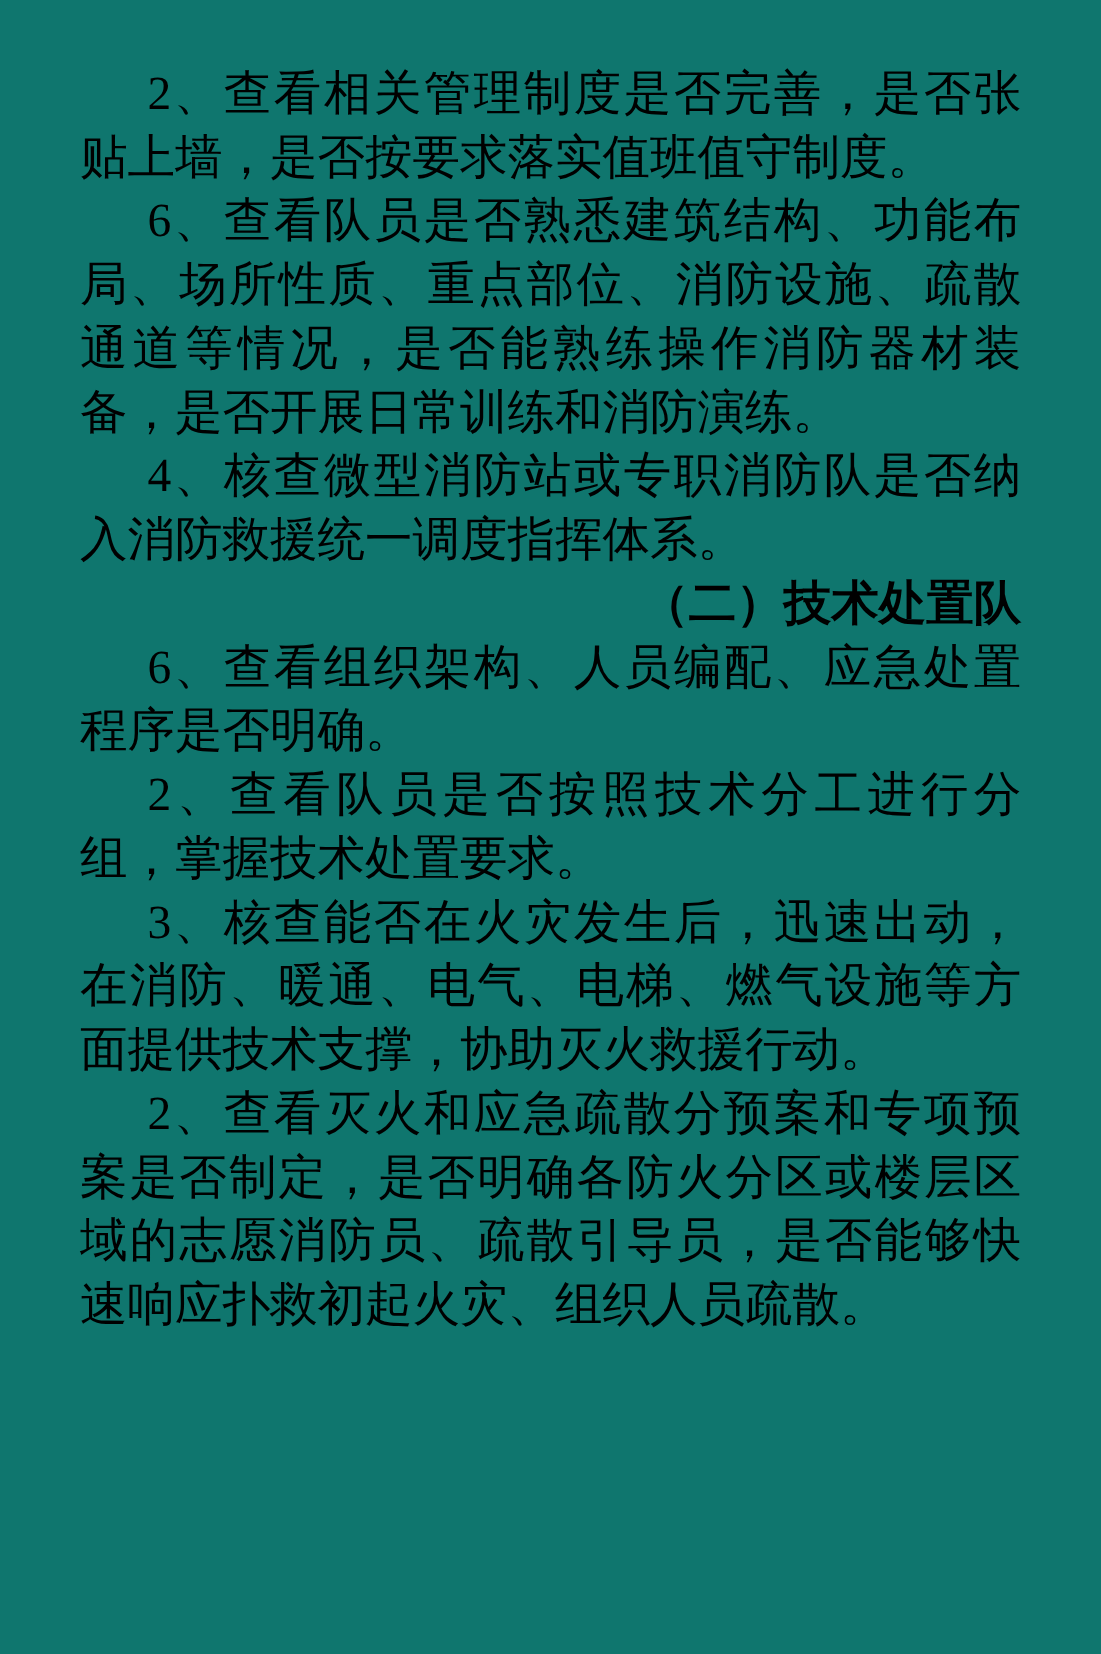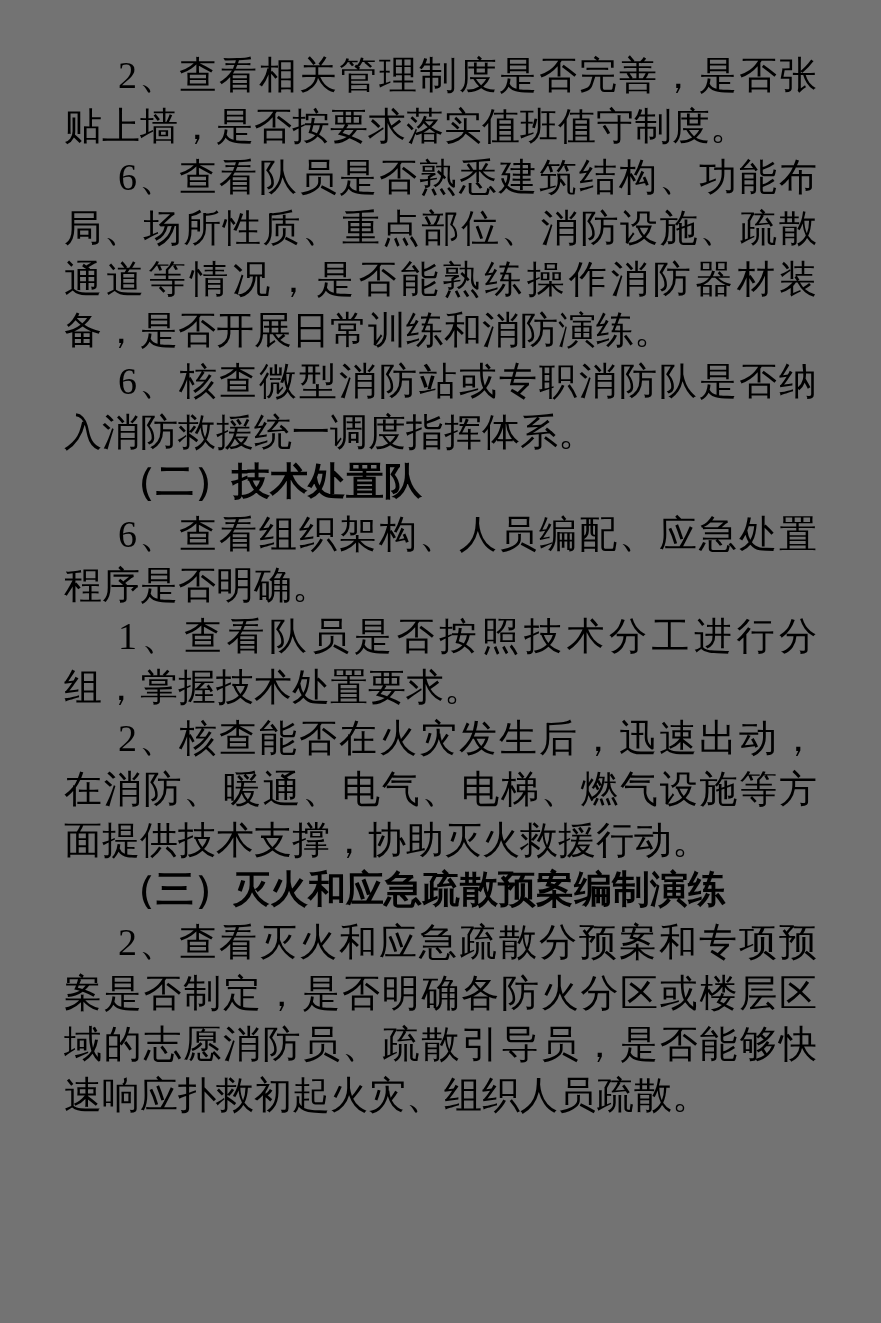--- a/index.html
+++ b/index.html
@@ -22,32 +22,31 @@
     font-size: 38px;
     line-height: 51px;
     text-indent: 54px;
     text-align: justify;
     text-justify: inter-ideograph;
     
     font-family: "Liberation Serif", "DejaVu Serif", sans-serif;
     color: inherit;
   }
   .para.heading {
-    font-family: Liberation Mono, monospace;
+    font-family: Liberation Sans, sans-serif;
     font-weight: 700;
-    text-align: left;
+    text-align: right;
   }
 </style>
 </head>
 <body>
 
-<div class="page" style="background: #737373; color: rgb(0, 0, 0);">
+<div class="page" style="background: #0f766e; color: rgb(0, 0, 0);">
   <p class="para">2、查看相关管理制度是否完善，是否张贴上墙，是否按要求落实值班值守制度。</p>
   <p class="para">6、查看队员是否熟悉建筑结构、功能布局、场所性质、重点部位、消防设施、疏散通道等情况，是否能熟练操作消防器材装备，是否开展日常训练和消防演练。</p>
-  <p class="para">6、核查微型消防站或专职消防队是否纳入消防救援统一调度指挥体系。</p>
+  <p class="para">4、核查微型消防站或专职消防队是否纳入消防救援统一调度指挥体系。</p>
   <p class="para heading">（二）技术处置队</p>
   <p class="para">6、查看组织架构、人员编配、应急处置程序是否明确。</p>
-  <p class="para">1、查看队员是否按照技术分工进行分组，掌握技术处置要求。</p>
-  <p class="para">2、核查能否在火灾发生后，迅速出动，在消防、暖通、电气、电梯、燃气设施等方面提供技术支撑，协助灭火救援行动。</p>
-  <p class="para heading">（三）灭火和应急疏散预案编制演练</p>
+  <p class="para">2、查看队员是否按照技术分工进行分组，掌握技术处置要求。</p>
+  <p class="para">3、核查能否在火灾发生后，迅速出动，在消防、暖通、电气、电梯、燃气设施等方面提供技术支撑，协助灭火救援行动。</p>
   <p class="para">2、查看灭火和应急疏散分预案和专项预案是否制定，是否明确各防火分区或楼层区域的志愿消防员、疏散引导员，是否能够快速响应扑救初起火灾、组织人员疏散。</p>
 
 </div>
 
 </body></html>

